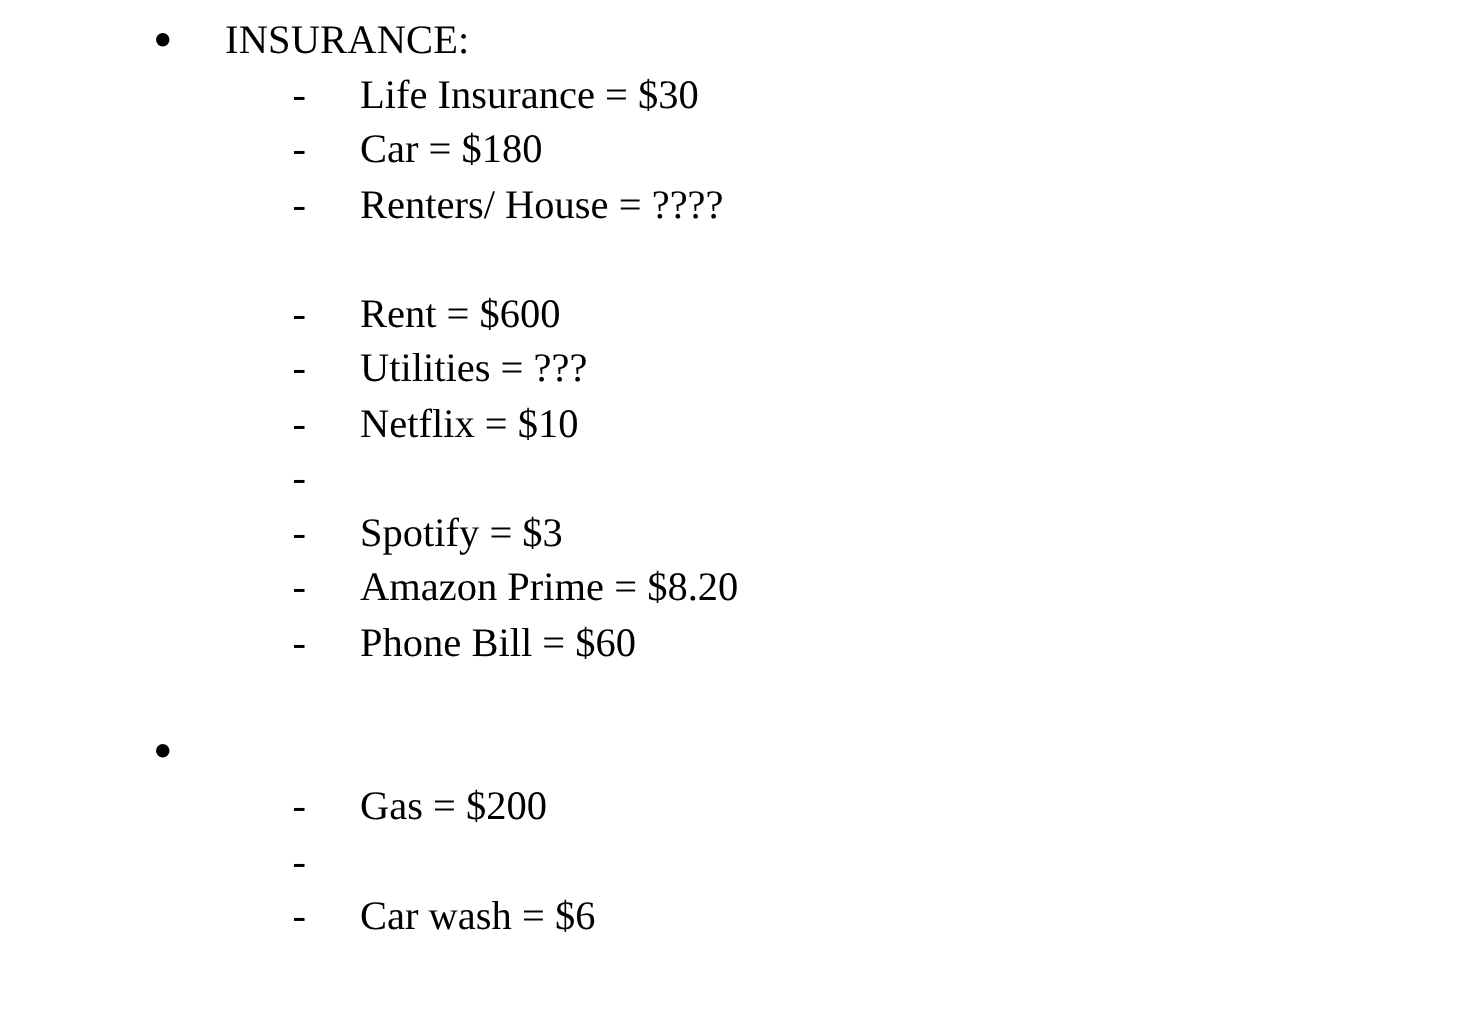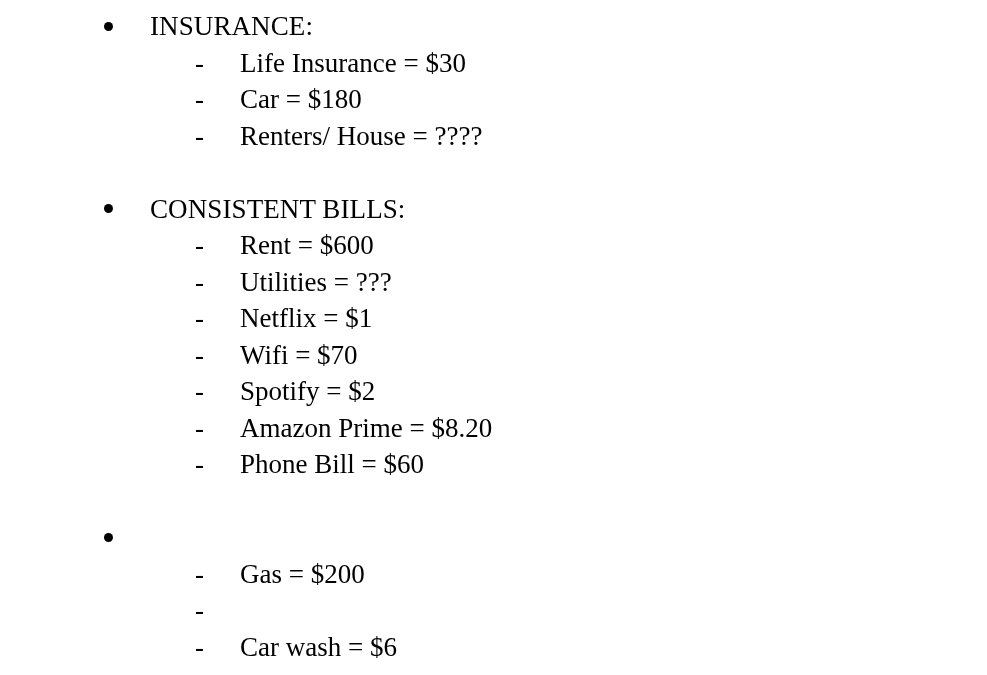--- a/index.html
+++ b/index.html
@@ -104,44 +104,39 @@
           <span class="sub-text">Car = $180</span>
         </li>
         <li class="sub-item">
           <span class="dash">-</span>
           <span class="sub-text">Renters/ House = ????</span>
         </li>
       </ul>
     </div>
 
     <div class="section">
-      <div class="section-head">
-        <span class="bullet-dot"></span>
-        <span class="head-text">CONSISTENT BILLS:</span>
-      </div>
       <ul class="sub-list">
         <li class="sub-item">
           <span class="dash">-</span>
           <span class="sub-text">Rent = $600</span>
         </li>
         <li class="sub-item">
           <span class="dash">-</span>
           <span class="sub-text">Utilities = ???</span>
         </li>
         <li class="sub-item">
           <span class="dash">-</span>
-          <span class="sub-text">Netflix = $1</span>
+          <span class="sub-text">Netflix = $10</span>
         </li>
         <li class="sub-item">
           <span class="dash">-</span>
-          <span class="sub-text">Wifi = $70</span>
         </li>
         <li class="sub-item">
           <span class="dash">-</span>
-          <span class="sub-text">Spotify = $2</span>
+          <span class="sub-text">Spotify = $3</span>
         </li>
         <li class="sub-item">
           <span class="dash">-</span>
           <span class="sub-text">Amazon Prime = $8.20</span>
         </li>
         <li class="sub-item">
           <span class="dash">-</span>
           <span class="sub-text">Phone Bill = $60</span>
         </li>
       </ul>

